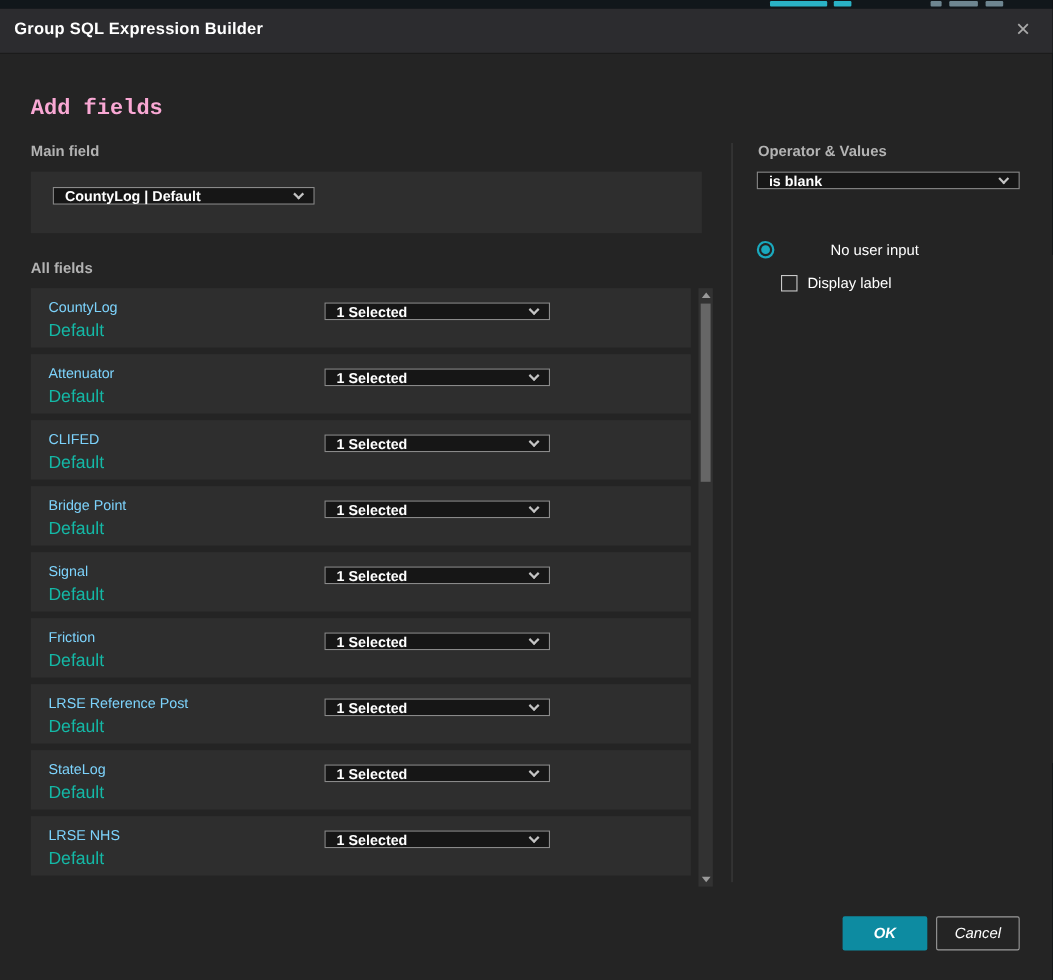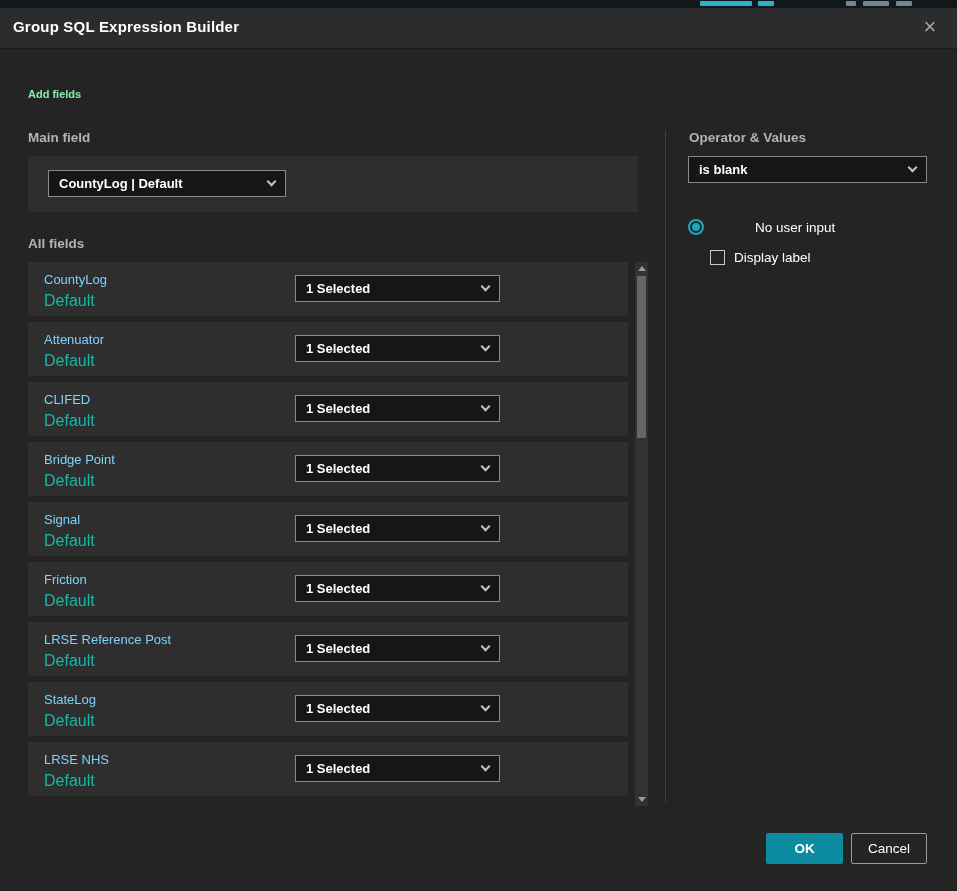--- a/index.html
+++ b/index.html
@@ -13,25 +13,25 @@
   .strip-bit { position:absolute; top:1px; height:5px; border-radius:1px; }
   .strip-teal { background:#2ab2c6; }
   .strip-gray { background:#6e8691; }
 
   
   .dialog { position:absolute; top:8px; left:0; width:957px; height:883px; background:#242424; }
   .titlebar { position:absolute; top:0; left:0; right:0; height:40px; background:#2c2c2f; box-shadow:0 1px 0 #1b1b1b; }
   .title { position:absolute; left:13px; top:10px; font-size:15px; font-weight:700; color:#ffffff; letter-spacing:.2px; }
   .close { position:absolute; right:12px; top:4px; width:30px; height:30px; color:#a9a9a9; font-size:22px; line-height:30px; text-align:center; cursor:pointer; }
 
-  .heading-lg { position:absolute; font-size:11px; font-weight:700; color:#86efac; }
+  .heading-lg { position:absolute; font-size:20px; font-weight:700; color:#f9a8d4;font-family:Liberation Mono, monospace; }
   .heading-sm { position:absolute; font-size:13.5px; font-weight:700; color:#b3b3b3; }
 
   
-  .dropdown { position:absolute; height:27px; background:#161616; border:1px solid #8a8a8a; display:flex; align-items:center; padding:0 10px; color:#ffffff; font-size:13px; font-weight:600; cursor:pointer; }
+  .dropdown { position:absolute; height:16px; background:#161616; border:1px solid #8a8a8a; display:flex; align-items:center; padding:0 10px; color:#ffffff; font-size:13px; font-weight:600; cursor:pointer; }
   .dd-label { flex:1; white-space:nowrap; overflow:hidden; }
   .chev { flex:none; width:7px; height:7px; border-right:2px solid #c4c4c4; border-bottom:2px solid #c4c4c4; transform:rotate(45deg); margin-left:9px; margin-top:-4px; }
 
   
   .cal { position:relative; flex:none; width:13px; height:12px; border:1.5px solid #e2a33c; border-radius:2px; margin-right:8px; margin-top:2px; }
   .cal::before { content:""; position:absolute; left:1px; right:1px; top:2px; border-top:1.5px solid #e2a33c; }
   .cal::after { content:""; position:absolute; top:-4px; left:1px; width:2px; height:3px; background:#e2a33c; box-shadow:6px 0 0 #e2a33c; }
 
   .main-panel { position:absolute; left:28px; top:148px; width:610px; height:56px; background:#2e2e2e; }
   .dd-layer { left:20px; top:14px; width:238px; }
@@ -55,21 +55,21 @@
   .vdivider { position:absolute; left:665px; top:122px; width:1px; height:672px; background:#3e3e3e; }
   .dd-operator { left:688px; top:148px; width:239px; }
 
   .choice-row { position:absolute; display:flex; align-items:center; cursor:pointer; }
   .radio-outer { flex:none; width:16px; height:16px; border-radius:50%; border:2px solid #1aa9be; position:relative; background:transparent; }
   .radio-outer::after { content:""; position:absolute; inset:2px; border-radius:50%; background:#1aa9be; }
   .checkbox { flex:none; width:15px; height:15px; border:1px solid #c9c9c9; background:transparent; }
   .choice-label { margin-left:9px; color:#ffffff; font-size:13.5px; }
 
   
-  .btn { position:absolute; top:825px; height:31px; display:flex; align-items:center; justify-content:center; font-size:13.5px; color:#ffffff; border-radius:2px; cursor:pointer; }
+  .btn { position:absolute; top:825px; height:31px; display:flex; align-items:center; justify-content:center; font-size:13.5px; color:#ffffff; border-radius:2px; cursor:pointer;font-style:italic; }
   .btn-ok { left:766px; width:77px; background:#0d8ba1; font-weight:600; }
   .btn-cancel { left:851px; width:76px; background:transparent; border:1px solid #9a9a9a; }
 </style>
 </head>
 <body>
 
 <div class="stage">
 
   <div class="app-strip">
     <div class="strip-bit strip-teal" style="left:700px; width:52px;"></div>

